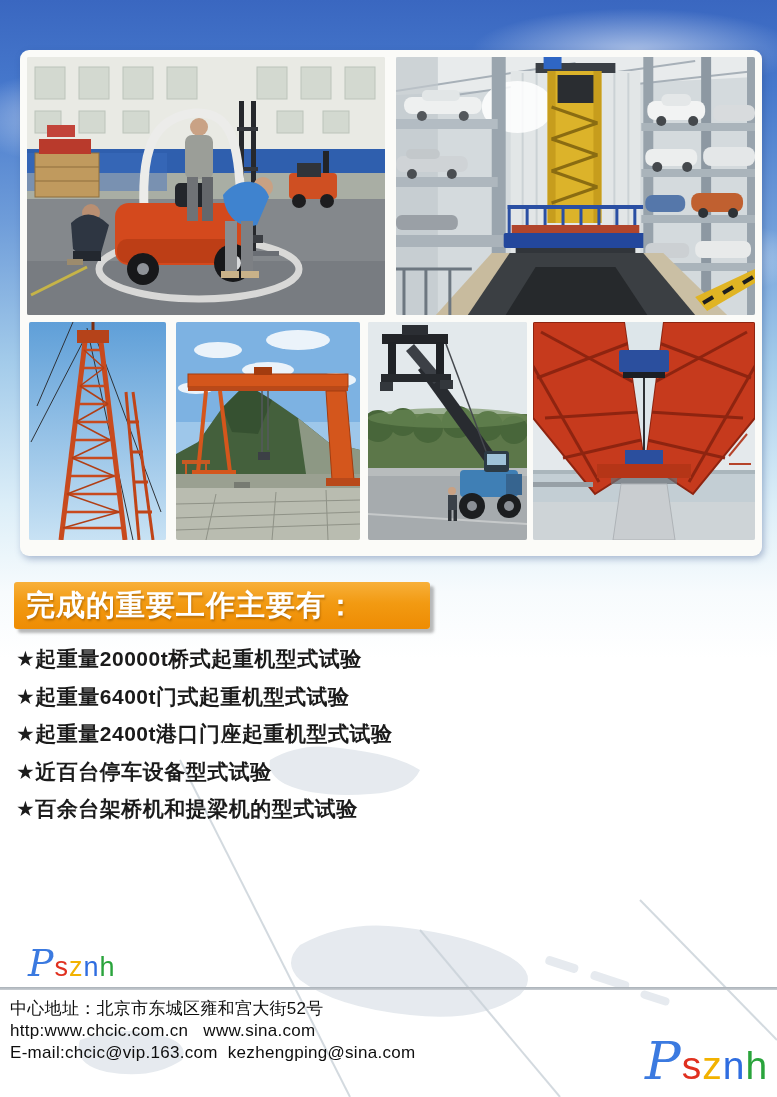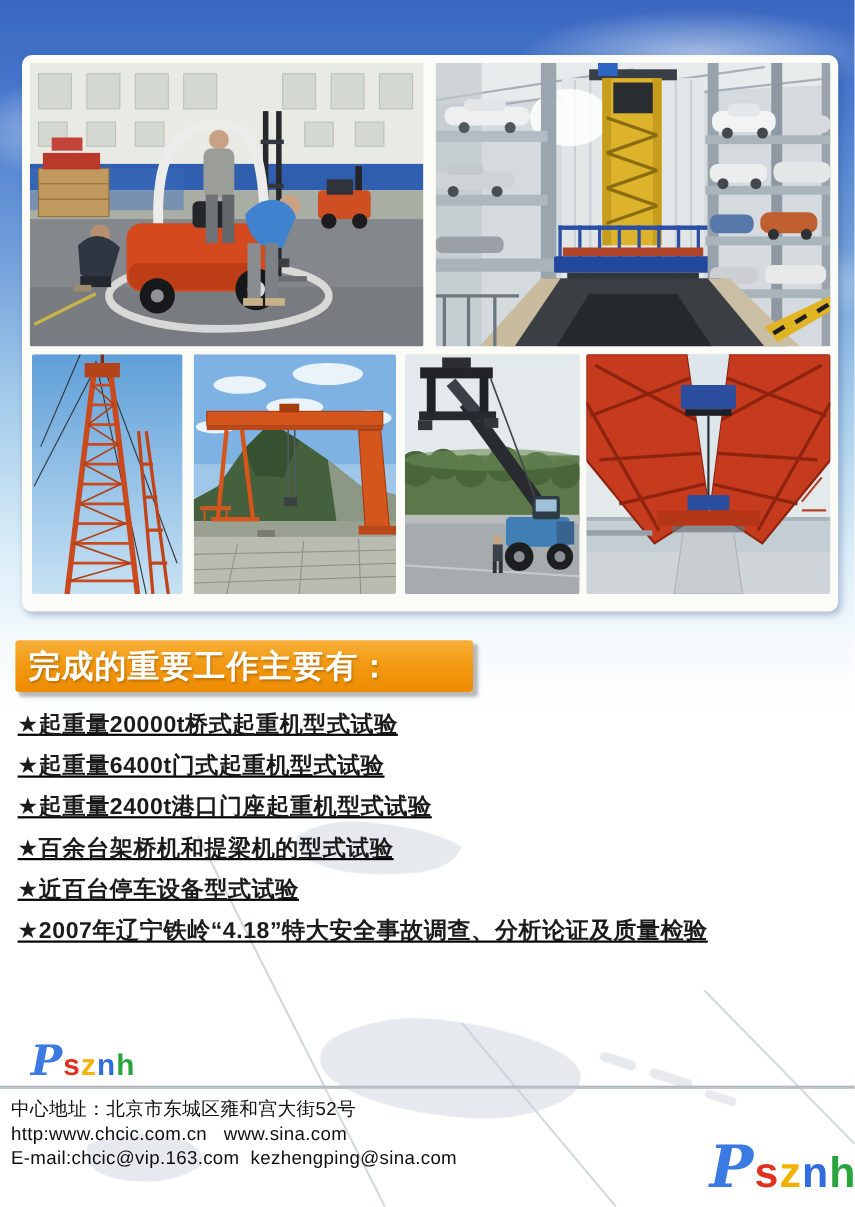--- a/index.html
+++ b/index.html
@@ -45,28 +45,27 @@
     box-shadow:4px 4px 3px rgba(100,100,100,0.45);
   }
   .header-text{
     color:#ffffff;font-size:29px;font-weight:bold;letter-spacing:1px;
     text-shadow:1px 2px 2px rgba(150,85,0,0.55);white-space:nowrap;
   }
 
   .works{
     position:absolute;left:16px;top:640px;width:750px;margin:0;padding:0;
     list-style:none;
-    text-decoration:underline;
   }
   .works li{
     font-size:21px;font-weight:bold;color:#1b1b1b;line-height:37.5px;
     white-space:nowrap;letter-spacing:0.5px;
   }
 
-  .logo{position:absolute;font-weight:bold;white-space:nowrap;}
+  .logo{position:absolute;font-weight:normal;white-space:nowrap;}
   .logo .lP{font-style:italic;color:#3b7ae0;font-family:"DejaVu Serif","Liberation Serif",serif;}
   .logo .ls{color:#e0301f;}
   .logo .lz{color:#f2b200;}
   .logo .ln{color:#2f6de0;}
   .logo .lh{color:#2aa43c;}
   .logo-small{left:28px;top:941px;font-size:27px;letter-spacing:1px;}
   .logo-small .lP{font-size:38px;}
   .logo-large{left:645px;top:1030px;font-size:39px;letter-spacing:1px;}
   .logo-large .lP{font-size:53px;}
 
@@ -477,23 +476,22 @@
   </div>
 
   <div class="header-bar">
     <span class="header-text">完成的重要工作主要有：</span>
   </div>
 
   <ul class="works">
     <li>★起重量20000t桥式起重机型式试验</li>
     <li>★起重量6400t门式起重机型式试验</li>
     <li>★起重量2400t港口门座起重机型式试验</li>
+    <li>★近百台停车设备型式试验</li>
     <li>★百余台架桥机和提梁机的型式试验</li>
-    <li>★近百台停车设备型式试验</li>
-    <li>★2007年辽宁铁岭“4.18”特大安全事故调查、分析论证及质量检验</li>
   </ul>
 
   <div class="logo logo-small">
     <span class="lP">P</span><span class="ls">s</span><span class="lz">z</span><span class="ln">n</span><span class="lh">h</span>
   </div>
 
   <div class="divider"></div>
 
   <div class="contact">
     <div class="contact-line">中心地址：北京市东城区雍和宫大街52号</div>

